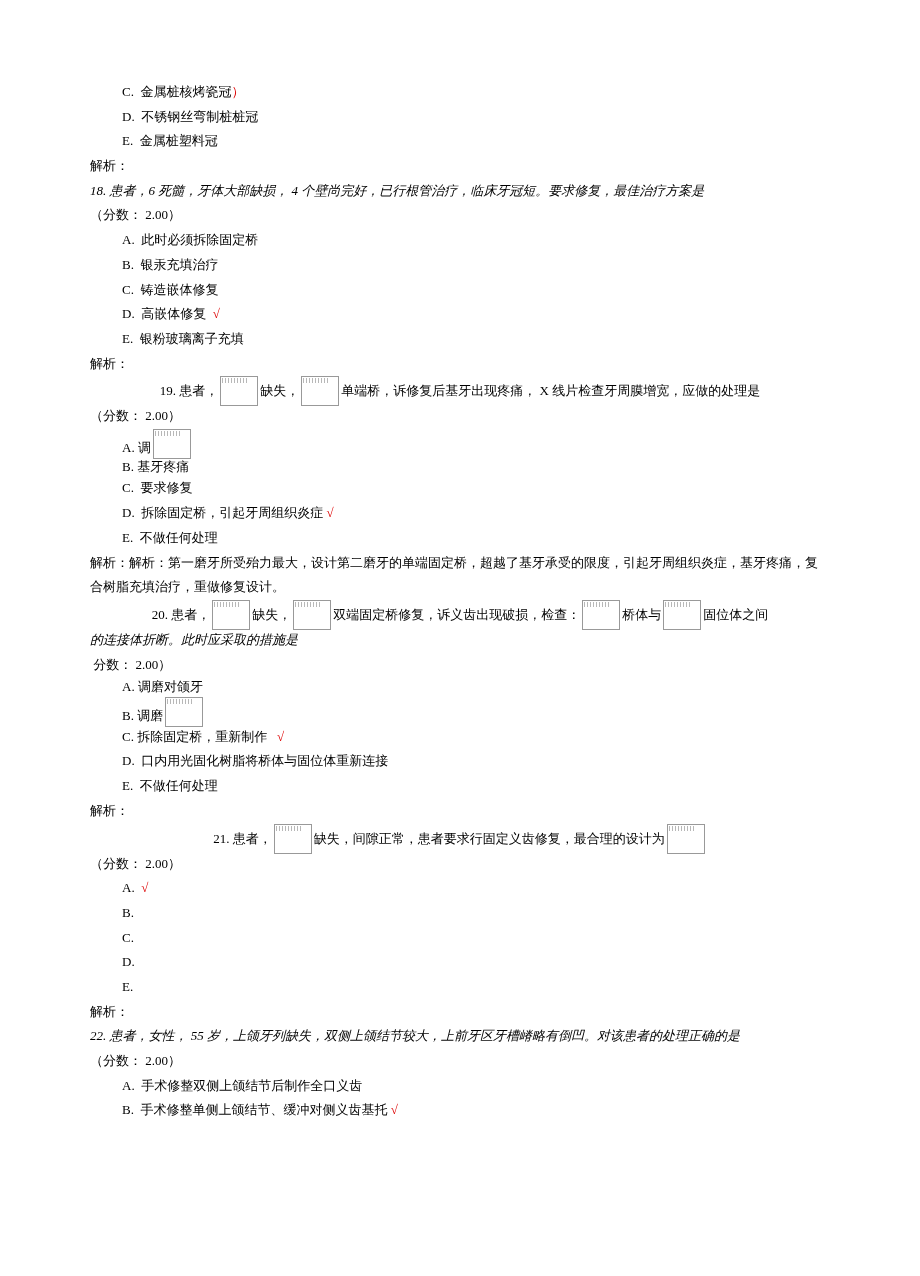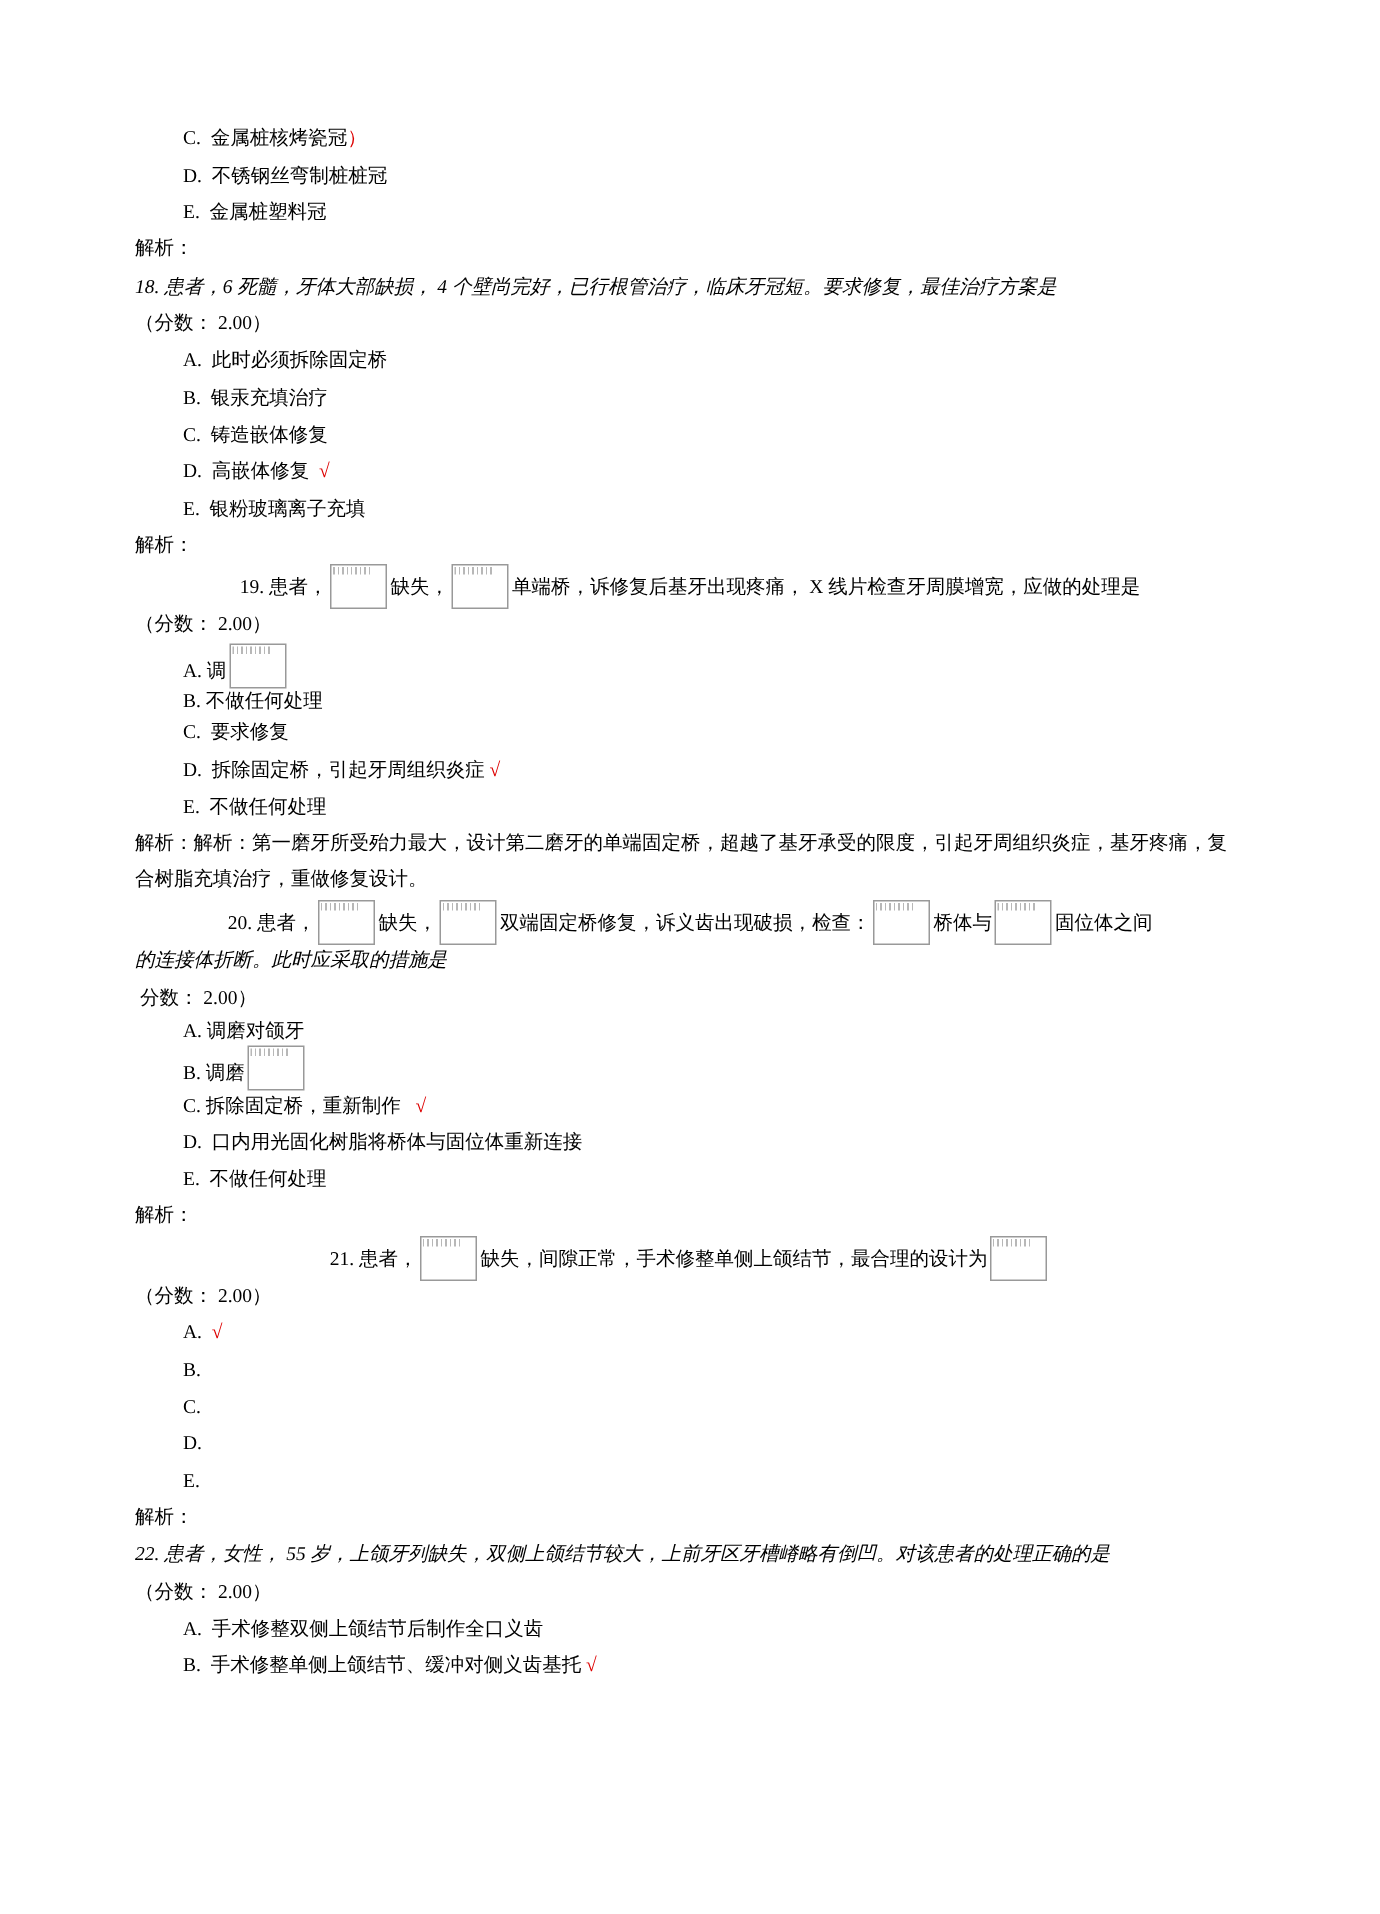--- a/index.html
+++ b/index.html
@@ -7,21 +7,21 @@
     font-size: 13px;
     line-height: 1.9;
     color: #000;
     background: #fff;
     margin: 0;
     padding: 80px 90px 40px 90px;
     width: 920px;
     box-sizing: border-box;
   }
   .option { margin-left: 32px; }
-  .parse { margin: 0; font-family: Liberation Mono, monospace; }
+  .parse { margin: 0; }
   .q { margin: 0; font-style: italic; }
   .score { margin: 0; }
   .red { color: #d00; }
   .box {
     display: inline-block;
     width: 38px;
     height: 30px;
     border: 1px solid #999;
     vertical-align: bottom;
     margin: 0 2px -2px 2px;
@@ -60,40 +60,40 @@
 <div class="option">C.&nbsp;&nbsp;<span>铸造嵌体修复</span></div>
 <div class="option">D.&nbsp;&nbsp;<span>高嵌体修复</span>&nbsp;&nbsp;<span class="red">√</span></div>
 <div class="option">E.&nbsp;&nbsp;<span>银粉玻璃离子充填</span></div>
 <div class="parse">解析：</div>
 
 <div class="inline-row">
   <span>19. 患者，</span><span class="box"></span><span>缺失，</span><span class="box"></span><span>单端桥，诉修复后基牙出现疼痛， X 线片检查牙周膜增宽，应做的处理是</span>
 </div>
 <div class="score">（分数： 2.00）</div>
 <div class="option tight"><span>A. 调</span><span class="box"></span></div>
-<div class="option tight">B. 不做任何处理</div>
+<div class="option tight">B. 基牙疼痛</div>
 <div class="option">C.&nbsp;&nbsp;<span>要求修复</span></div>
 <div class="option">D.&nbsp;&nbsp;<span>拆除固定桥，引起牙周组织炎症</span>&nbsp;<span class="red">√</span></div>
 <div class="option">E.&nbsp;&nbsp;<span>不做任何处理</span></div>
 <div class="parse">解析：解析：第一磨牙所受殆力最大，设计第二磨牙的单端固定桥，超越了基牙承受的限度，引起牙周组织炎症，基牙疼痛，复合树脂充填治疗，重做修复设计。</div>
 
 <div class="inline-row">
   <span>20.  患者，</span><span class="box"></span><span>缺失，</span><span class="box"></span><span>双端固定桥修复，诉义齿出现破损，检查：</span><span class="box"></span><span>桥体与</span><span class="box"></span><span>固位体之间</span>
 </div>
 <div class="q">的连接体折断。此时应采取的措施是</div>
 <div class="score">&nbsp;<span>分数： 2.00）</span></div>
 <div class="option tight">A. 调磨对颌牙</div>
 <div class="option tight"><span>B. 调磨</span><span class="box"></span></div>
 <div class="option"><span>C. 拆除固定桥，重新制作</span>&nbsp;&nbsp;&nbsp;<span class="red">√</span></div>
 <div class="option">D.&nbsp;&nbsp;<span>口内用光固化树脂将桥体与固位体重新连接</span></div>
 <div class="option">E.&nbsp;&nbsp;<span>不做任何处理</span></div>
 <div class="parse">解析：</div>
 
 <div class="inline-row">
-  <span>21. 患者，</span><span class="box"></span><span>缺失，间隙正常，手术修整单侧上颌结节，最合理的设计为</span><span class="box"></span>
+  <span>21. 患者，</span><span class="box"></span><span>缺失，间隙正常，患者要求行固定义齿修复，最合理的设计为</span><span class="box"></span>
 </div>
 <div class="score">（分数： 2.00）</div>
 <div class="option">A.&nbsp;&nbsp;<span class="red">√</span></div>
 <div class="option">B.</div>
 <div class="option">C.</div>
 <div class="option">D.</div>
 <div class="option">E.</div>
 <div class="parse">解析：</div>
 
 <div class="q">22.  患者，女性， 55 岁，上颌牙列缺失，双侧上颌结节较大，上前牙区牙槽嵴略有倒凹。对该患者的处理正确的是</div>

